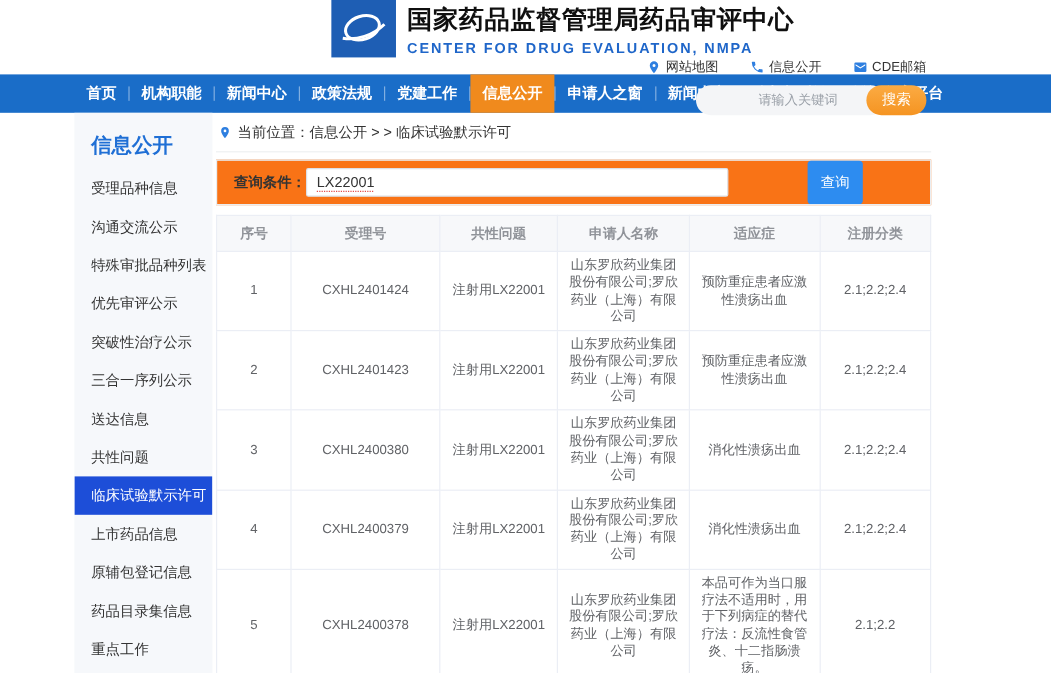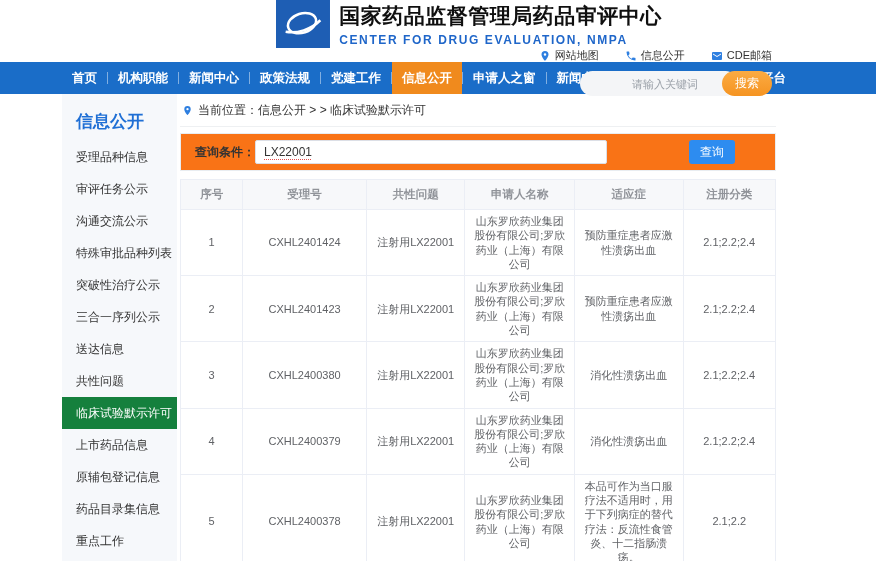--- a/index.html
+++ b/index.html
@@ -31,34 +31,34 @@
   .nav-item { display: flex; align-items: center; padding: 16px 10px; color: #fff; font-size: 12.5px;
     font-weight: 700; white-space: nowrap; cursor: pointer; }
   .nav-item.active { background: #f08a1d; }
   .nav-divider { width: 1px; height: 12px; background: rgba(255,255,255,.45); align-self: center; }
 
   
   .page-body { display: flex; margin-left: 62px; width: 714px; height: 467px; gap: 3px; }
   .sidebar { flex: 0 0 115px; background: #f6f8fb; padding-top: 12px; overflow: hidden; }
   .sidebar-title { color: #1f6fd5; font-size: 17px; font-weight: 700; margin: 4px 0 8px 14px; }
   .sidebar-item { font-size: 12px; color: #333; padding: 7.5px 14px; cursor: pointer; white-space: nowrap; }
-  .sidebar-item.active { background: #15803d; color: #fff; }
+  .sidebar-item.active { background: #1d4ed8; color: #fff; }
 
   .main { flex: 1; padding-top: 6px; min-width: 0; }
   .breadcrumb { display: flex; align-items: center; gap: 5px; font-size: 12px; color: #333;
     padding: 2px 0 7px 2px; border-bottom: 1px solid #eef0f2; }
   .breadcrumb svg { width: 11px; height: 11px; }
 
   .query-bar { margin-top: 6px; border: 1px solid #e9edf1; background: #f97316; height: 38px;
     display: flex; align-items: center; padding: 0 14px; }
   .query-label { font-size: 12px; font-weight: 700; color: #333; white-space: nowrap; }
   .query-input { width: 352px; height: 24px; background: #fff; border: 1px solid #dcdfe6; border-radius: 2px;
     margin-left: 0; display: flex; align-items: center; padding-left: 8px; cursor: text; }
   .query-text { font-size: 12px; color: #333; text-decoration: underline dotted #e24c4c; text-underline-offset: 3px; }
-  .query-btn { margin-left: auto; margin-right: 26px; width: 46px; height: 24px; border: 0; border-radius: 3px;
+  .query-btn { margin-left: auto; margin-right: 42px; width: 46px; height: 36px; border: 0; border-radius: 3px;
     background: #2d8cf0; color: #fff; font-size: 12px; cursor: pointer; }
 
   table.grid { margin-top: 8px; width: 100%; border-collapse: collapse; table-layout: fixed; }
   .grid th { background: #f7f8fa; color: #909399; font-weight: 700; font-size: 11.5px;
     border: 1px solid #ebeef5; padding: 7px 4px; }
   .grid td { border: 1px solid #ebeef5; color: #606266; font-size: 11px; line-height: 1.3;
     text-align: center; vertical-align: middle; padding: 4px 6px; word-break: break-all; }
   .grid th:nth-child(1){width:62px} .grid th:nth-child(2){width:123px} .grid th:nth-child(3){width:98px}
   .grid th:nth-child(4){width:109px} .grid th:nth-child(5){width:108px} .grid th:nth-child(6){width:92px}
 </style>
@@ -143,23 +143,23 @@
       <span class="nav-divider"></span>
       <div class="nav-item">登记备案平台</div>
     </div>
 </nav>
 
 <div class="page-body">
   <aside class="sidebar">
     <div class="sidebar-title">信息公开</div>
     <div class="sidebar-items">
         <div class="sidebar-item">受理品种信息</div>
-        <div class="sidebar-item">审评任务公示</div>
         <div class="sidebar-item">沟通交流公示</div>
         <div class="sidebar-item">特殊审批品种列表</div>
+        <div class="sidebar-item">优先审评公示</div>
         <div class="sidebar-item">突破性治疗公示</div>
         <div class="sidebar-item">三合一序列公示</div>
         <div class="sidebar-item">送达信息</div>
         <div class="sidebar-item">共性问题</div>
         <div class="sidebar-item active">临床试验默示许可</div>
         <div class="sidebar-item">上市药品信息</div>
         <div class="sidebar-item">原辅包登记信息</div>
         <div class="sidebar-item">药品目录集信息</div>
         <div class="sidebar-item">重点工作</div>
       </div>

